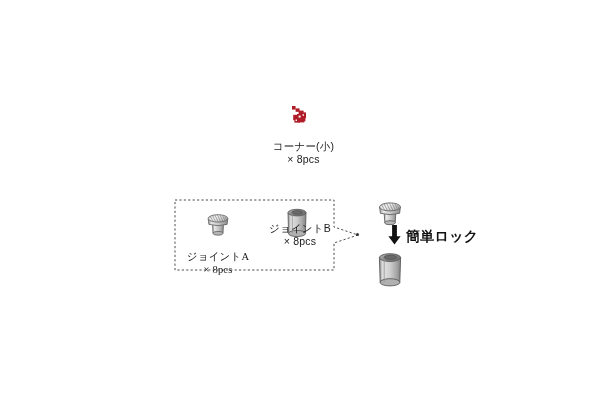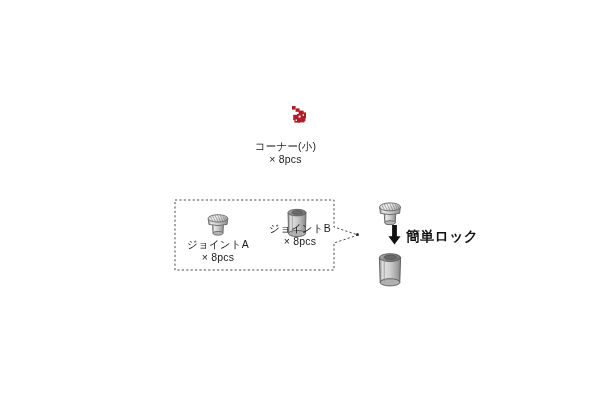--- a/index.html
+++ b/index.html
@@ -73,21 +73,21 @@
         </g>
         <g fill="#ffffff">
           <path d="M17.6 12.6 L19.6 12.6 L19.6 14.6 L17.6 14.6 Z"></path>
           <path d="M21.6 11.2 L23.0 11.2 L23.0 12.8 L21.6 12.8 Z"></path>
           <path d="M14.6 16.6 L16.0 16.6 L16.0 18.0 L14.6 18.0 Z"></path>
         </g>
       </svg>
     </div>
   </div>
 
-  <div class="abs caption" style="left:228px; top:140px; width:115px;">
+  <div class="abs caption" style="left:246px; top:140px; width:115px;">
     <span>コーナー(小)</span>
     <span class="qty">× 8pcs</span>
   </div>
 
   <div class="abs" id="dashed-callout">
     <svg width="186" height="72" viewBox="0 0 186 72" xmlns="http://www.w3.org/2000/svg">
 
       <path d="M1,1 L160,1 L160,28 L184,36 L160,44 L160,71 L1,71 Z" fill="none" stroke="#4d4d4d" stroke-width="1" stroke-dasharray="2.2 2.2" stroke-linejoin="miter"></path>
     </svg>
   </div>
@@ -124,21 +124,21 @@
           <line x1="11.8" y1="3.9" x2="15.2" y2="11.0"></line>
           <line x1="14.4" y1="3.7" x2="17.8" y2="11.0"></line>
           <line x1="17.0" y1="3.9" x2="20.2" y2="10.7"></line>
           <line x1="19.6" y1="4.6" x2="22.2" y2="9.9"></line>
           <line x1="21.8" y1="5.8" x2="23.6" y2="8.8"></line>
         </g>
       </svg>
     </div>
   </div>
 
-  <div class="abs caption" style="left:172px; top:238px; width:92px;">
+  <div class="abs caption" style="left:172px; top:250px; width:92px;font-family:Liberation Serif, serif;">
     <span>ジョイントA</span>
     <span class="qty">× 8pcs</span>
   </div>
 
   <div class="abs" style="left:283px; top:206px;">
     <div class="part-icon">
       <svg width="28" height="34" viewBox="0 0 28 34" xmlns="http://www.w3.org/2000/svg">
         <defs>
           <linearGradient id="gB-body" x1="0" y1="0" x2="1" y2="0">
             <stop offset="0%" stop-color="#909090"></stop>

